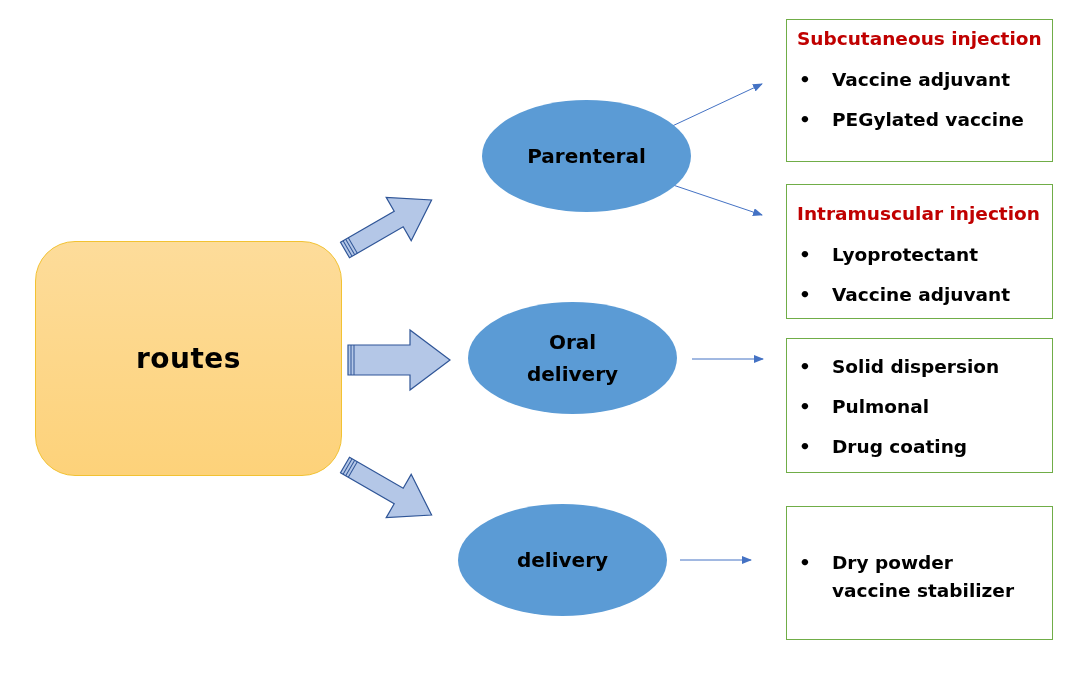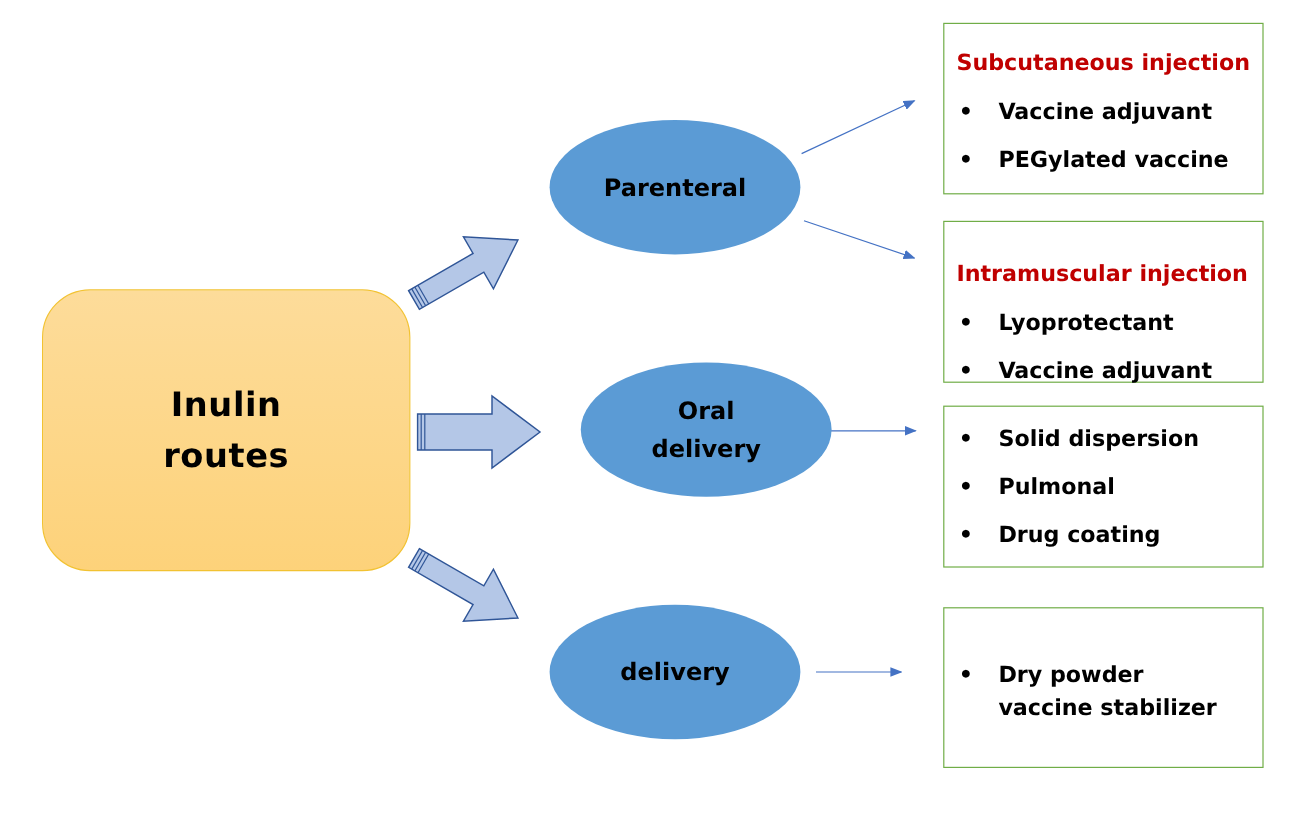--- a/index.html
+++ b/index.html
@@ -7,27 +7,27 @@
          font-family: "DejaVu Sans", sans-serif; font-weight: bold; color: #000; }
   #canvas { position: absolute; left: 0; top: 0; }
   .root-box { position: absolute; left: 35px; top: 241px; width: 305px; height: 233px;
     border: 1px solid #f2c232; border-radius: 40px;
     background: linear-gradient(to bottom, #fddc9a 0%, #fdd27a 100%);
     display: flex; flex-direction: column; align-items: center; justify-content: center;
     font-size: 28px; line-height: 42px; text-align: center; letter-spacing: 0.5px; }
   .ellipse { position: absolute; background: #5b9bd5; border-radius: 50%;
     display: flex; flex-direction: column; align-items: center; justify-content: center;
     font-size: 20px; line-height: 32px; text-align: center; }
-  .e-par { left: 458px; top: 100px; width: 209px; height: 112px; }
-  .e-oral { left: 484px; top: 302px; width: 209px; height: 112px; }
+  .e-par { left: 482px; top: 100px; width: 209px; height: 112px; }
+  .e-oral { left: 468px; top: 302px; width: 209px; height: 112px; }
   .e-pul { left: 458px; top: 504px; width: 209px; height: 112px; }
   .info { position: absolute; border: 1px solid #70ad47; background: #fff;
     box-sizing: border-box; padding-left: 10px; font-size: 18.5px; }
-  .b1 { left: 786px; top: 19px; width: 267px; height: 143px; padding-top: 20px; }
-  .b2 { left: 786px; top: 184px; width: 267px; height: 135px; padding-top: 31px; }
+  .b1 { left: 786px; top: 19px; width: 267px; height: 143px; padding-top: 6px; }
+  .b2 { left: 786px; top: 184px; width: 267px; height: 135px; padding-top: 16px; }
   .b3 { left: 786px; top: 338px; width: 267px; height: 135px; padding-top: 14px; }
   .b4 { left: 786px; top: 506px; width: 267px; height: 134px; padding-top: 42px; }
   .heading { color: #c00000; height: 40px; line-height: 26px; }
   .item { display: flex; height: 40px; line-height: 28px; }
   .bullet { width: 33px; flex: none; padding-left: 2px; }
   .b4 .item { line-height: 28px; }
 </style>
 </head>
 <body>
 
@@ -56,21 +56,20 @@
       <line x1="9" y1="-9" x2="9" y2="9" stroke="#2f5597"></line>
   </g>
 
   <line x1="668" y1="128" x2="762" y2="84" stroke="#4472c4" stroke-width="1" marker-end="url(#ah)"></line>
   <line x1="670" y1="184" x2="762" y2="215" stroke="#4472c4" stroke-width="1" marker-end="url(#ah)"></line>
   <line x1="692" y1="359" x2="763" y2="359" stroke="#4472c4" stroke-width="1" marker-end="url(#ah)"></line>
   <line x1="680" y1="560" x2="751" y2="560" stroke="#4472c4" stroke-width="1" marker-end="url(#ah)"></line>
 </svg>
 
 <div class="root-box">
-  <div>Inulin</div>
   <div>routes</div>
 </div>
 
 <div class="ellipse e-par">
   <div>Parenteral</div>
 </div>
 <div class="ellipse e-oral">
   <div>Oral</div>
   <div>delivery</div>
 </div>

